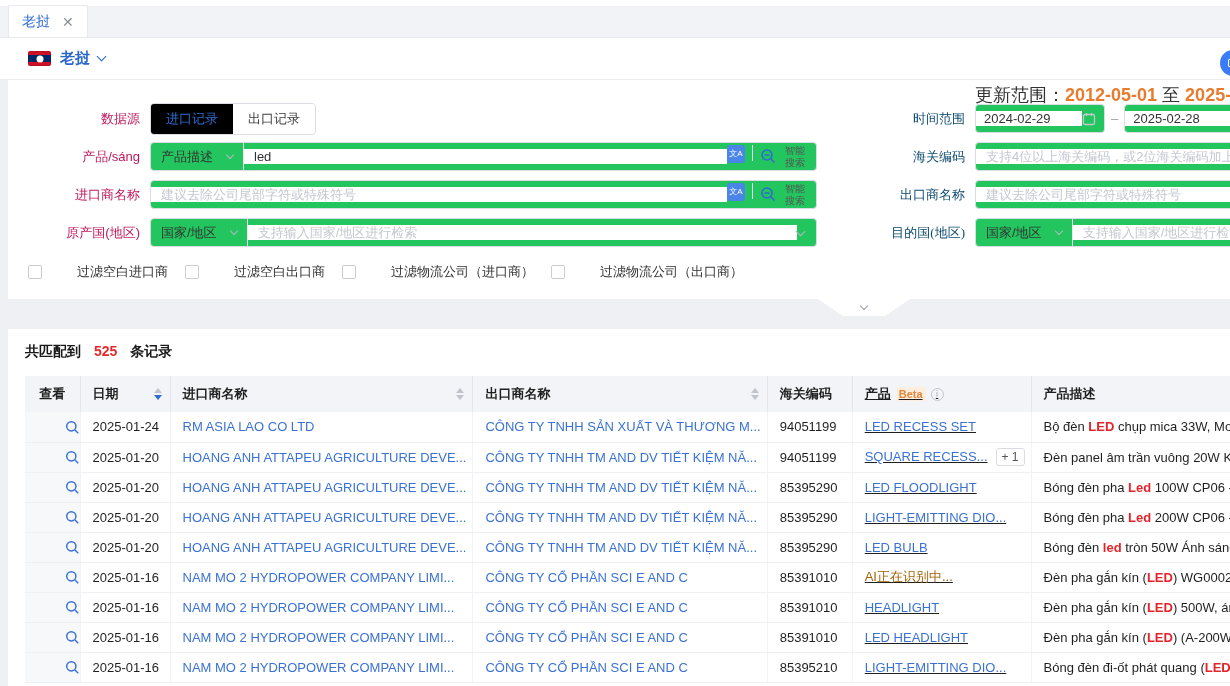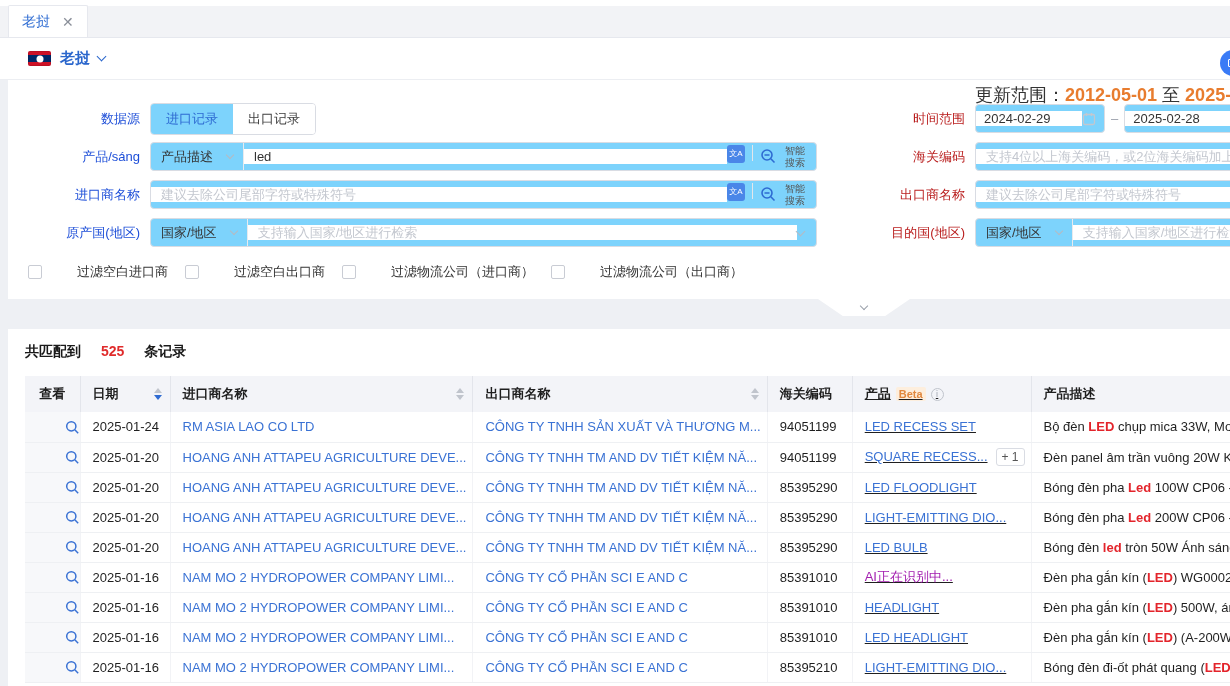--- a/index.html
+++ b/index.html
@@ -19,28 +19,28 @@
   .flag { width:23px; height:15px; border-radius:2px; overflow:hidden; position:relative; background:linear-gradient(to bottom,#ce1126 0 25%,#002868 25% 75%,#ce1126 75% 100%); box-shadow:0 0 0 1px rgba(0,0,0,.08) inset; }
   .flag .circle { position:absolute; left:50%; top:50%; width:7px; height:7px; background:#fff; border-radius:50%; transform:translate(-50%,-50%); }
   .country-name { margin-left:9px; font-size:15px; font-weight:bold; color:#2a66cc; }
   .chev { display:inline-block; width:7px; height:7px; border-right:1.5px solid currentColor; border-bottom:1.5px solid currentColor; transform:rotate(45deg); }
   .country-chev { color:#2a66cc; margin-left:8px; margin-top:-4px; }
   
   .filter-card { background:#fff; margin-left:8px; width:1292px; position:relative; padding-top:24px; padding-bottom:18px; }
   .update-range { position:absolute; top:3px; left:967px; font-size:18px; color:#333; }
   .update-range b { color:#e87c2e; font-weight:bold; }
   .frow { display:flex; align-items:center; margin-bottom:9px; height:29px; }
-  .flabel { width:132px; text-align:right; font-size:13px; color:#1d4ed8; flex-shrink:0; }
+  .flabel { width:132px; text-align:right; font-size:13px; color:#be185d; flex-shrink:0; }
   .fctrl-left { width:667px; margin-left:10px; display:flex; align-items:center; height:29px; }
-  .flabel2 { width:148px; text-align:right; font-size:13px; color:#b91c1c; flex-shrink:0; }
+  .flabel2 { width:148px; text-align:right; font-size:13px; color:#0c4a6e; flex-shrink:0;font-family:Liberation Serif, serif; }
   .fctrl-right { margin-left:10px; display:flex; align-items:center; height:29px; }
   .seg { display:flex; border:1px solid #d9dce3; border-radius:4px; overflow:hidden; font-size:13px; }
   .seg span { padding:6px 15px; background:#fff; color:#3d3d3d; cursor:pointer; }
-  .seg .active { background:#7dd3fc; color:#2e6bd2;font-family:Liberation Mono, monospace; }
-  .inputbox { border:1px solid #d9dce3; border-radius:4px; background:#7dd3fc; display:flex; align-items:center; height:29px; overflow:hidden; }
+  .seg .active { background:#000000; color:#2e6bd2;font-family:Liberation Mono, monospace; }
+  .inputbox { border:1px solid #d9dce3; border-radius:4px; background:#22c55e; display:flex; align-items:center; height:29px; overflow:hidden; }
   .sel { display:flex; align-items:center; gap:14px; padding:0 10px; font-size:13px; color:#333; border-right:1px solid #e8eaee; height:100%; flex-shrink:0; cursor:pointer; }
   .sel .chev { width:6px; height:6px; color:#b6bac2; border-width:1.5px; margin-top:-3px; }
   .inputbox input { border:none; outline:none; flex:1; font-size:13px; color:#333; padding:0 10px; font-family:"Liberation Sans",sans-serif; min-width:20px; }
   .inputbox input::placeholder { color:#c3c7cf; }
   .grp-left { width:667px; }
   .grp-right { width:290px; }
   .icon-tail { display:flex; gap:7px; padding-right:9px; flex-shrink:0; }
   .translate-ic { width:18px; height:18px; background:#4a86e8; border-radius:3px; color:#fff; font-size:8px; display:flex; align-items:center; justify-content:center; line-height:1; cursor:pointer; }
   .vdiv { width:1px; height:16px; background:#e4e6ea; }
   .smart { display:flex; align-items:center; gap:8px; cursor:pointer; }
@@ -54,36 +54,36 @@
   .cbrow { display:flex; align-items:center; padding-left:20px; margin-top:16px; }
   .cbitem { display:flex; align-items:center; margin-right:17px; cursor:pointer;gap:28px; }
   .cb { width:14px; height:14px; border:1px solid #c9ccd4; border-radius:2px; background:#fff; margin-right:7px; flex-shrink:0; }
   .cbitem label { font-size:13px; color:#333; cursor:pointer; }
   
   .collapse-tab { position:absolute; bottom:-17px; left:810px; width:92px; height:17px; background:#fff; clip-path:polygon(0 0,100% 0,73% 100%,27% 100%); display:flex; align-items:center; justify-content:center; cursor:pointer; }
   .collapse-tab .chev { width:6px; height:6px; color:#9aa0ab; margin-top:-4px; }
   
   .results-card { background:#fff; margin-left:8px; margin-top:30px; width:1292px; min-height:360px; padding-top:14px; }
   .summary { margin-left:17px; font-size:14px; font-weight:bold; color:#1a1a1a; }
-  .summary .count { color:#e02b2b; margin:0 20px; }
+  .summary .count { color:#e02b2b; margin:0 13px; }
   table { border-collapse:collapse; margin-left:17px; margin-top:15px; table-layout:fixed; font-size:13px; }
   th { background:#f3f4f8; height:36px; font-weight:bold; color:#1f1f1f; text-align:left; padding:0 0 0 12px; border-right:1px solid #e3e5eb; }
   th .th-inner { display:flex; align-items:center; }
   td { height:30px; border-bottom:1px solid #eef0f3; border-right:1px solid #f2f3f6; padding:0 6px 0 12px; white-space:nowrap; overflow:hidden; }
   .c-view { width:55px; text-align:right; padding:0; }
   td.c-view { background:#f7f8fa; }
   .c-date { width:90px; }
   .c-imp { width:285px; }
   .c-exp { width:285px; }
   .c-hs { width:85px; }
   .c-prod { width:155px;text-decoration:underline; }
   .c-desc { width:245px; border-right:none; }
   th.c-view .th-inner { justify-content:center; }
   a.lnk { color:#3a72d4; text-decoration:none; cursor:pointer; }
-  .pending { color:#a21caf; }
+  .pending { color:#a16207; }
   .hl { color:#e3242b; font-weight:bold; }
   .sorter { margin-left:auto; margin-right:8px; display:flex; flex-direction:column; gap:2px; cursor:pointer; }
   .car-up { width:0; height:0; border-left:4px solid transparent; border-right:4px solid transparent; border-bottom:5px solid #c0c4cc; }
   .car-dn { width:0; height:0; border-left:4px solid transparent; border-right:4px solid transparent; border-top:5px solid #c0c4cc; }
   .car-dn.on { border-top-color:#2e6bd2; }
   .beta { font-size:11px; color:#e0883f; background:#fdeedd; border-radius:2px; padding:1px 3px; margin-left:5px; }
   .info-ic { display:inline-flex; align-items:center; justify-content:center; width:13px; height:13px; border:1px solid #c0c4cc; border-radius:50%; color:#c0c4cc; font-size:9px; margin-left:5px; font-style:normal; }
   .mag { display:inline-flex; cursor:pointer; vertical-align:middle; }
   .plus-badge { display:inline-block; border:1px solid #d9dce3; border-radius:3px; font-size:12px; color:#555; padding:1px 5px; margin-left:8px; background:#fff; cursor:pointer; }
   .plus-badge:empty { display:none; }

